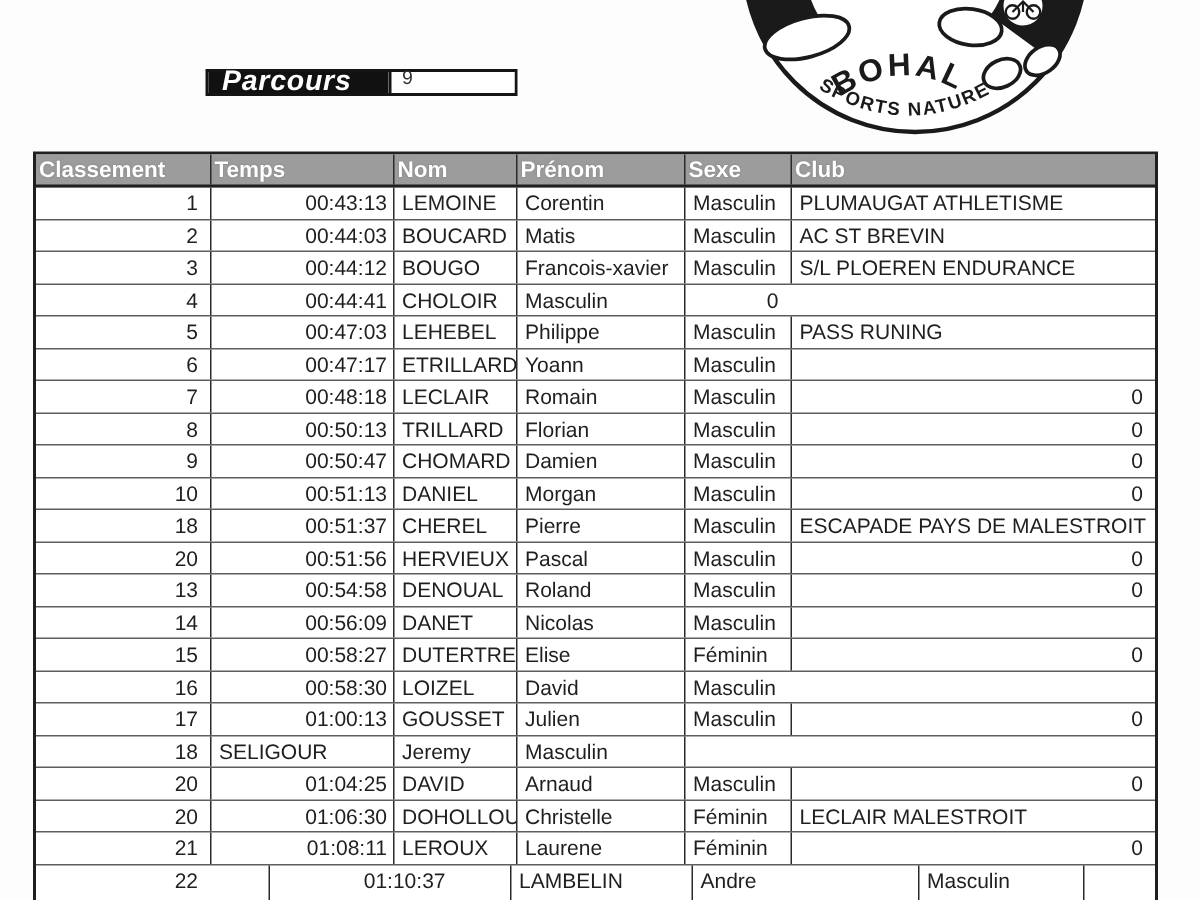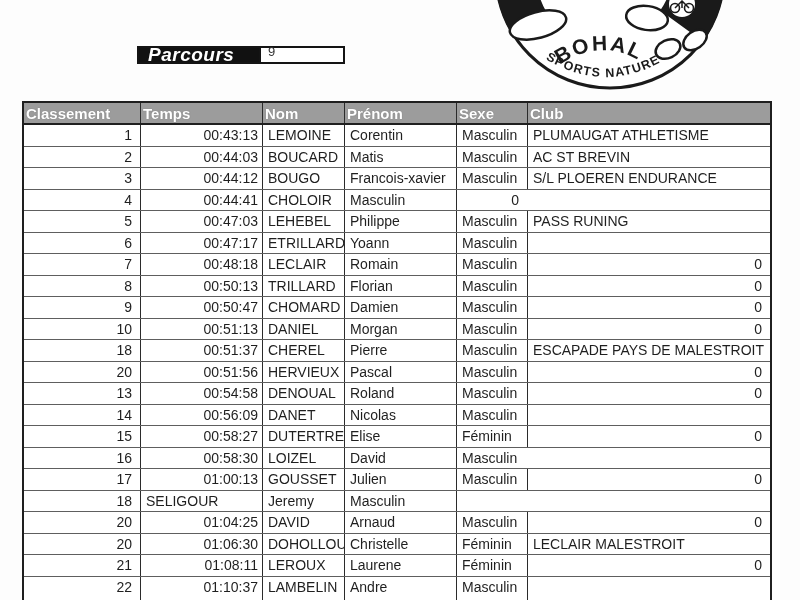--- a/index.html
+++ b/index.html
@@ -35,21 +35,21 @@
   .trow { display: grid; grid-template-columns: 116px 122px 82px 112px 71px 243px; }
   .thead {
     height: 22px; background: #9c9c9c; border-bottom: 2px solid #1f1f1f;
   }
   .thead .cell {
     color: #ffffff; font-weight: bold; font-size: 15px;
     display: flex; align-items: center; padding-left: 2px;
     text-shadow: 0 0 1px #6e6e6e;
   }
   .rowline { height: 21.5px; border-bottom: 1px solid #5e5e5e; }
-  .rowline:last-child { border-bottom: none; }
+  .rowline:last-child { border-bottom: none; gap: 39px; }
   .cell {
     font-size: 14px; color: #1f1f1f; overflow: hidden; white-space: nowrap;
     display: flex; align-items: center; padding: 0 5px;
     border-left: 1px solid #2b2b2b;
   }
   .cell.c1 { border-left: none; }
   .cell.num { justify-content: flex-end; padding-right: 8px; }
   .cell.c2.num { padding-right: 4px; }
   .partial { height: 4px; border-bottom: none; }
   .partial .cell { height: 4px; }

